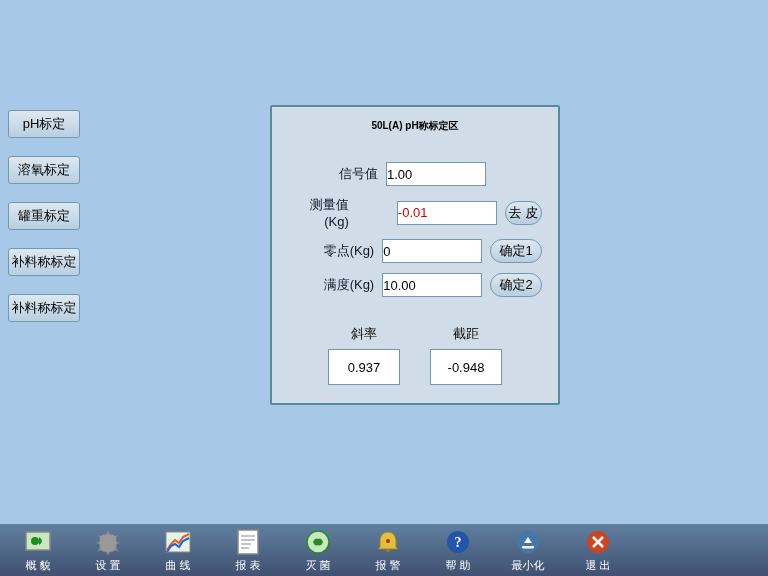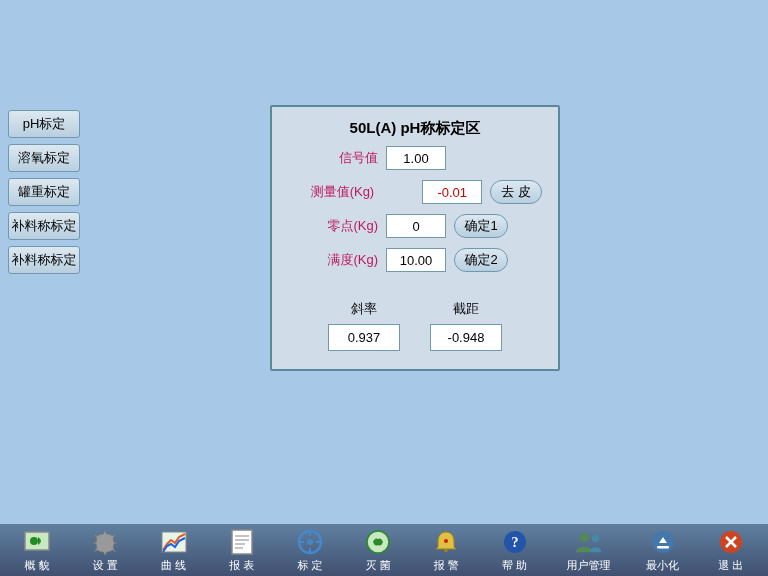--- a/index.html
+++ b/index.html
@@ -12,21 +12,21 @@
       position: relative;
     }
 
     
     .sidebar {
       position: absolute;
       left: 8px;
       top: 110px;
       display: flex;
       flex-direction: column;
-      gap: 6px;
+      gap: 18px;
     }
     .sidebar-btn {
       width: 72px;
       height: 28px;
       background: linear-gradient(to bottom, #dde8f0, #b8cfe0);
       border: 1px solid #7099b0;
       border-radius: 3px;
       font-size: 13px;
       color: #000;
       cursor: pointer;
@@ -40,45 +40,44 @@
       position: absolute;
       left: 270px;
       top: 105px;
       width: 290px;
       background: #d0dce8;
       border: 2px solid #5a8a9a;
       border-radius: 2px;
       padding: 12px 16px 18px 16px;
     }
     .dialog-title {
-      font-size: 15px;
+      font-size: 10px;
       font-weight: bold;
       color: #000;
       text-align: center;
-      margin-bottom: 8px;
+      margin-bottom: 29px;
     }
     .form-row {
       display: flex;
       align-items: center;
       margin-bottom: 10px;
     }
     .form-label {
       font-size: 13px;
-      color: #be185d;
+      color: #0f172a;
       width: 90px;
       text-align: right;
       margin-right: 8px;
     }
     .form-input {
-      width: 60px;
+      width: 100px;
       height: 24px;
       border: 1px solid #7099b0;
       background: #fff;
       font-size: 13px;
-      text-align: center;
       color: #000;
       outline: none;
     }
     .form-input.red-text {
       color: #cc0000;
       margin-left: 40px;
     }
     .form-btn {
       width: 54px;
       height: 24px;
@@ -102,21 +101,21 @@
       flex-direction: column;
       align-items: center;
       gap: 6px;
     }
     .coeff-label {
       font-size: 13px;
       color: #000;
     }
     .coeff-value {
       width: 72px;
-      height: 27px;
+      height: 36px;
       border: 1px solid #7099b0;
       background: #fff;
       font-size: 13px;
       text-align: center;
       display: flex;
       align-items: center;
       justify-content: center;
     }
 
     
@@ -263,33 +262,20 @@
         <rect x="1" y="1" width="20" height="24" fill="#fff" stroke="#888" stroke-width="1.5"></rect>
         <line x1="4" y1="7" x2="18" y2="7" stroke="#888" stroke-width="1"></line>
         <line x1="4" y1="11" x2="18" y2="11" stroke="#888" stroke-width="1"></line>
         <line x1="4" y1="15" x2="14" y2="15" stroke="#888" stroke-width="1"></line>
         <line x1="4" y1="19" x2="12" y2="19" stroke="#888" stroke-width="1"></line>
       </svg>
     </div>
     <span class="taskbar-label">报 表</span>
   </div>
 
-  <div class="taskbar-item">
-    <div class="taskbar-icon">
-      <svg width="26" height="26" viewBox="0 0 26 26">
-        <circle cx="13" cy="13" r="11" fill="none" stroke="#4488cc" stroke-width="2.5"></circle>
-        <line x1="13" y1="3" x2="13" y2="7" stroke="#4488cc" stroke-width="2"></line>
-        <line x1="13" y1="19" x2="13" y2="23" stroke="#4488cc" stroke-width="2"></line>
-        <line x1="3" y1="13" x2="7" y2="13" stroke="#4488cc" stroke-width="2"></line>
-        <line x1="19" y1="13" x2="23" y2="13" stroke="#4488cc" stroke-width="2"></line>
-        <circle cx="13" cy="13" r="3" fill="#4488cc"></circle>
-      </svg>
-    </div>
-    <span class="taskbar-label">标 定</span>
-  </div>
 
   <div class="taskbar-item">
     <div class="taskbar-icon">
       <svg width="26" height="26" viewBox="0 0 26 26">
         <circle cx="13" cy="13" r="11" fill="#c8e8c0" stroke="#2a8a2a" stroke-width="1.5"></circle>
         <path d="M8 13 Q10 8 13 10 Q16 8 18 13 Q16 18 13 16 Q10 18 8 13Z" fill="#2a8a2a"></path>
       </svg>
     </div>
     <span class="taskbar-label">灭 菌</span>
   </div>
@@ -308,31 +294,20 @@
   <div class="taskbar-item">
     <div class="taskbar-icon">
       <svg width="26" height="26" viewBox="0 0 26 26">
         <circle cx="13" cy="13" r="11" fill="#2255aa"></circle>
         <text x="13" y="18" text-anchor="middle" fill="#fff" font-size="14" font-weight="bold" font-family="serif">?</text>
       </svg>
     </div>
     <span class="taskbar-label">帮 助</span>
   </div>
 
-  <div class="taskbar-item" style="width:80px;">
-    <div class="taskbar-icon">
-      <svg width="30" height="26" viewBox="0 0 30 26">
-        <circle cx="10" cy="8" r="5" fill="#558855"></circle>
-        <path d="M1 24 C1 16 19 16 19 24Z" fill="#558855"></path>
-        <circle cx="22" cy="9" r="4" fill="#4488aa"></circle>
-        <path d="M16 24 C15 17 29 17 28 24Z" fill="#4488aa"></path>
-      </svg>
-    </div>
-    <span class="taskbar-label">用户管理</span>
-  </div>
 
   <div class="taskbar-item">
     <div class="taskbar-icon">
       <svg width="26" height="26" viewBox="0 0 26 26">
         <circle cx="13" cy="13" r="11" fill="#4477aa"></circle>
         <rect x="7" y="17" width="12" height="2.5" rx="1" fill="#fff"></rect>
         <polygon points="9,14 13,8 17,14" fill="#fff"></polygon>
       </svg>
     </div>
     <span class="taskbar-label">最小化</span>

